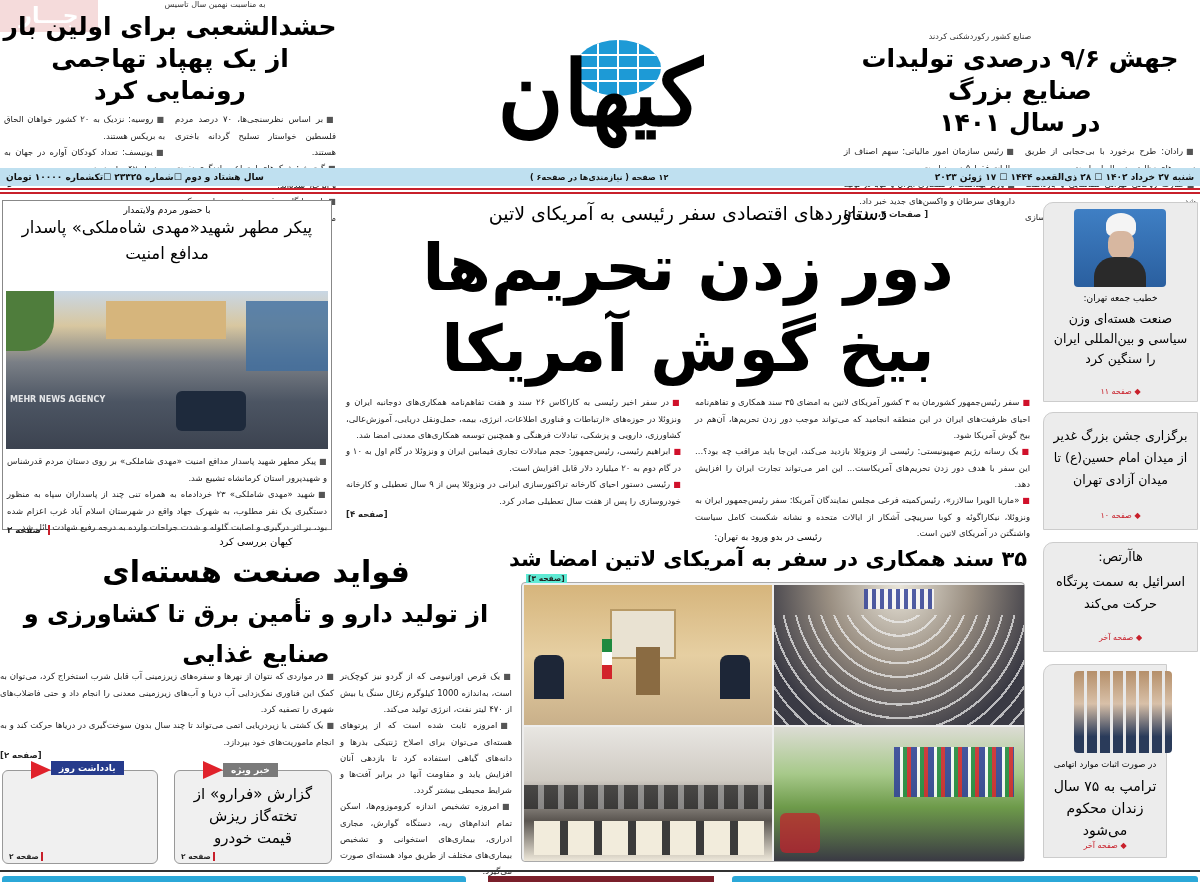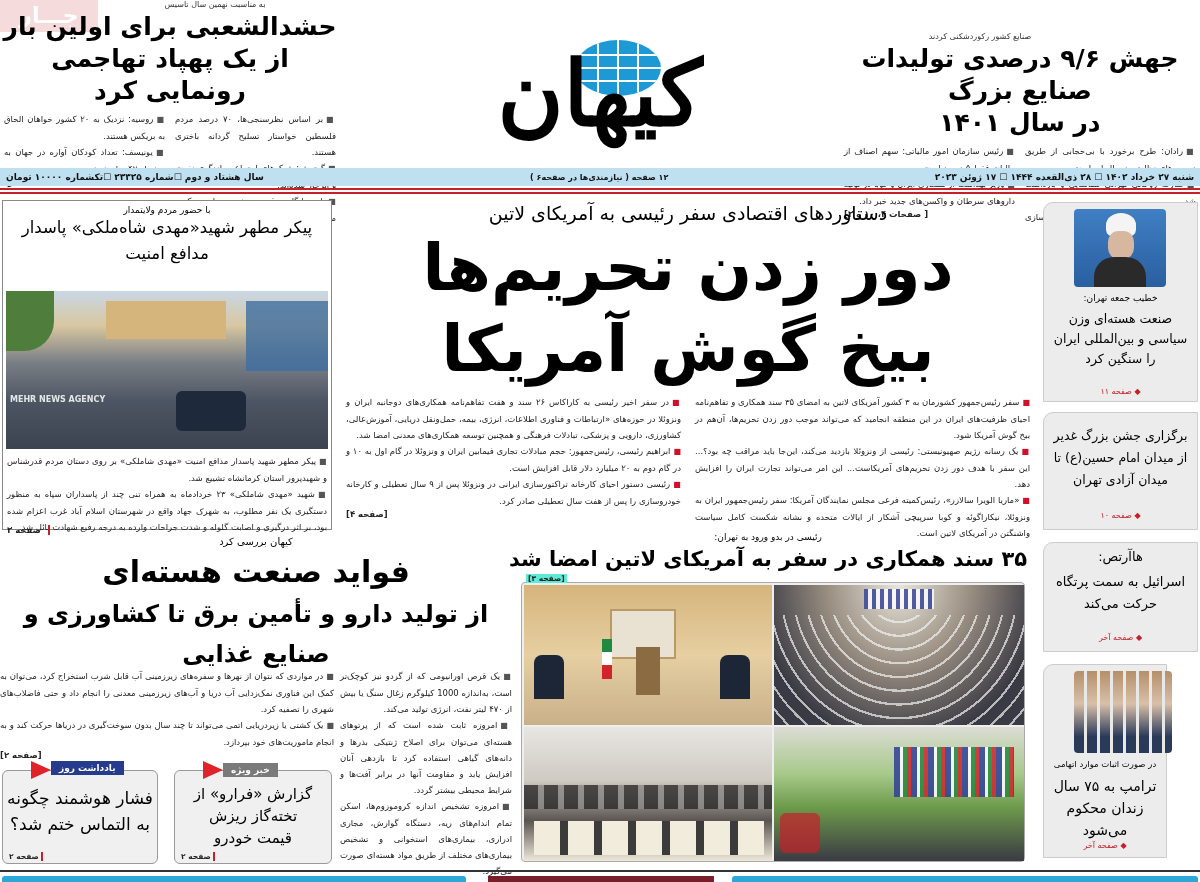--- a/index.html
+++ b/index.html
@@ -187,21 +187,20 @@
   </div>
   <div class="hb" style="position:absolute;top:12px;width:100%;padding:0 14px;font-size:15px;line-height:22px;">گزارش «فرارو» از تخته‌گاز ریزش قیمت خودرو</div>
   <div class="pageref" style="position:absolute;left:6px;bottom:2px;font-size:7.5px;border-right:2px solid #c8202b;padding-right:2px;">صفحه ۲</div>
 </div>
 
 <div class="abs boxed" style="left:2px;top:770px;width:156px;height:94px;">
   <div style="position:absolute;top:-10px;left:28px;display:flex;align-items:flex-start;">
     <span class="tag-blue">یادداشت روز</span>
     <span class="flag-red"></span>
   </div>
-  <div class="hb" style="position:absolute;top:14px;width:100%;padding:0 4px;font-size:17px;line-height:26px;">فشار هوشمند چگونه به التماس ختم شد؟</div>
   <div class="pageref" style="position:absolute;left:6px;bottom:2px;font-size:7.5px;border-right:2px solid #c8202b;padding-right:2px;">صفحه ۲</div>
 </div>
 
 <div class="abs" style="left:508px;top:530px;width:520px;">
   <div class="hb" style="font-size:9px;font-weight:normal;line-height:14px;">رئیسی در بدو ورود به تهران:</div>
   <div class="hb" style="font-size:21px;line-height:30px;font-weight:900;">۳۵ سند همکاری در سفر به آمریکای لاتین امضا شد</div>
 </div>
 <div class="abs" style="left:521px;top:582px;width:504px;height:280px;border:1px solid #aaa;border-radius:4px;background:#eee;">
   <div class="pageref" style="position:absolute;left:4px;top:-9px;background:#5eead4;font-size:7.5px;padding:0 2px;">[صفحه ۳]</div>
 

